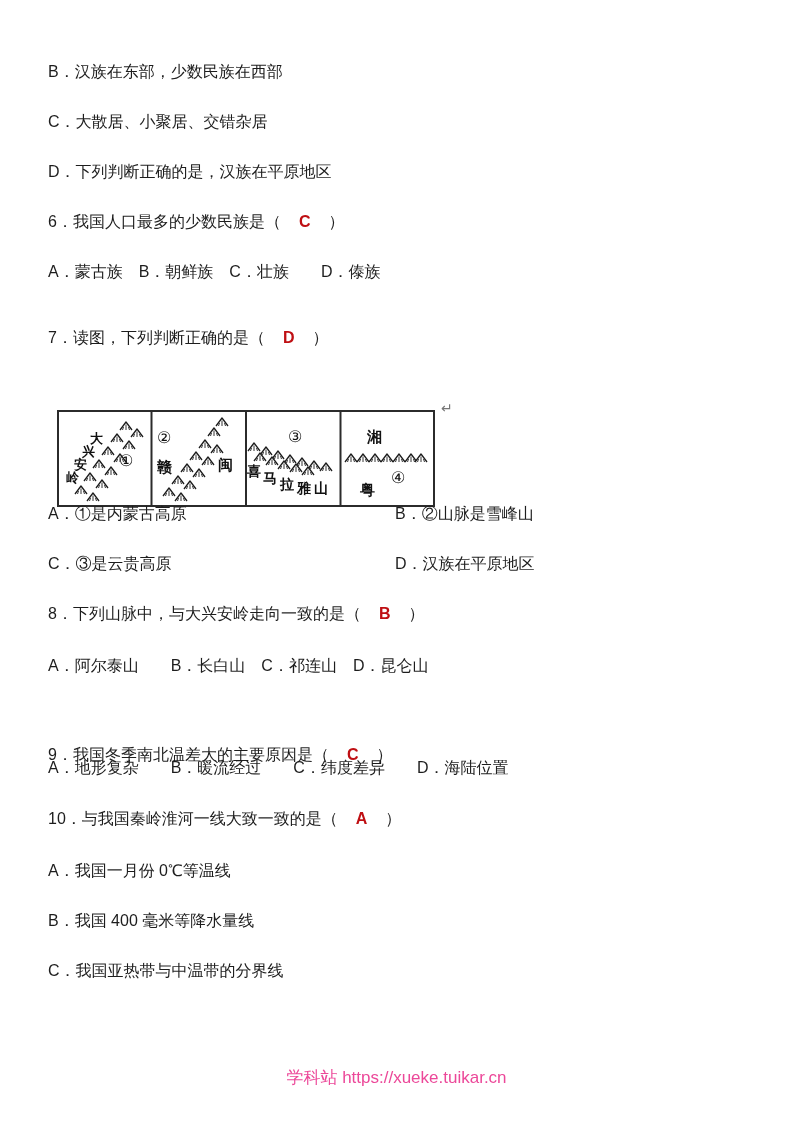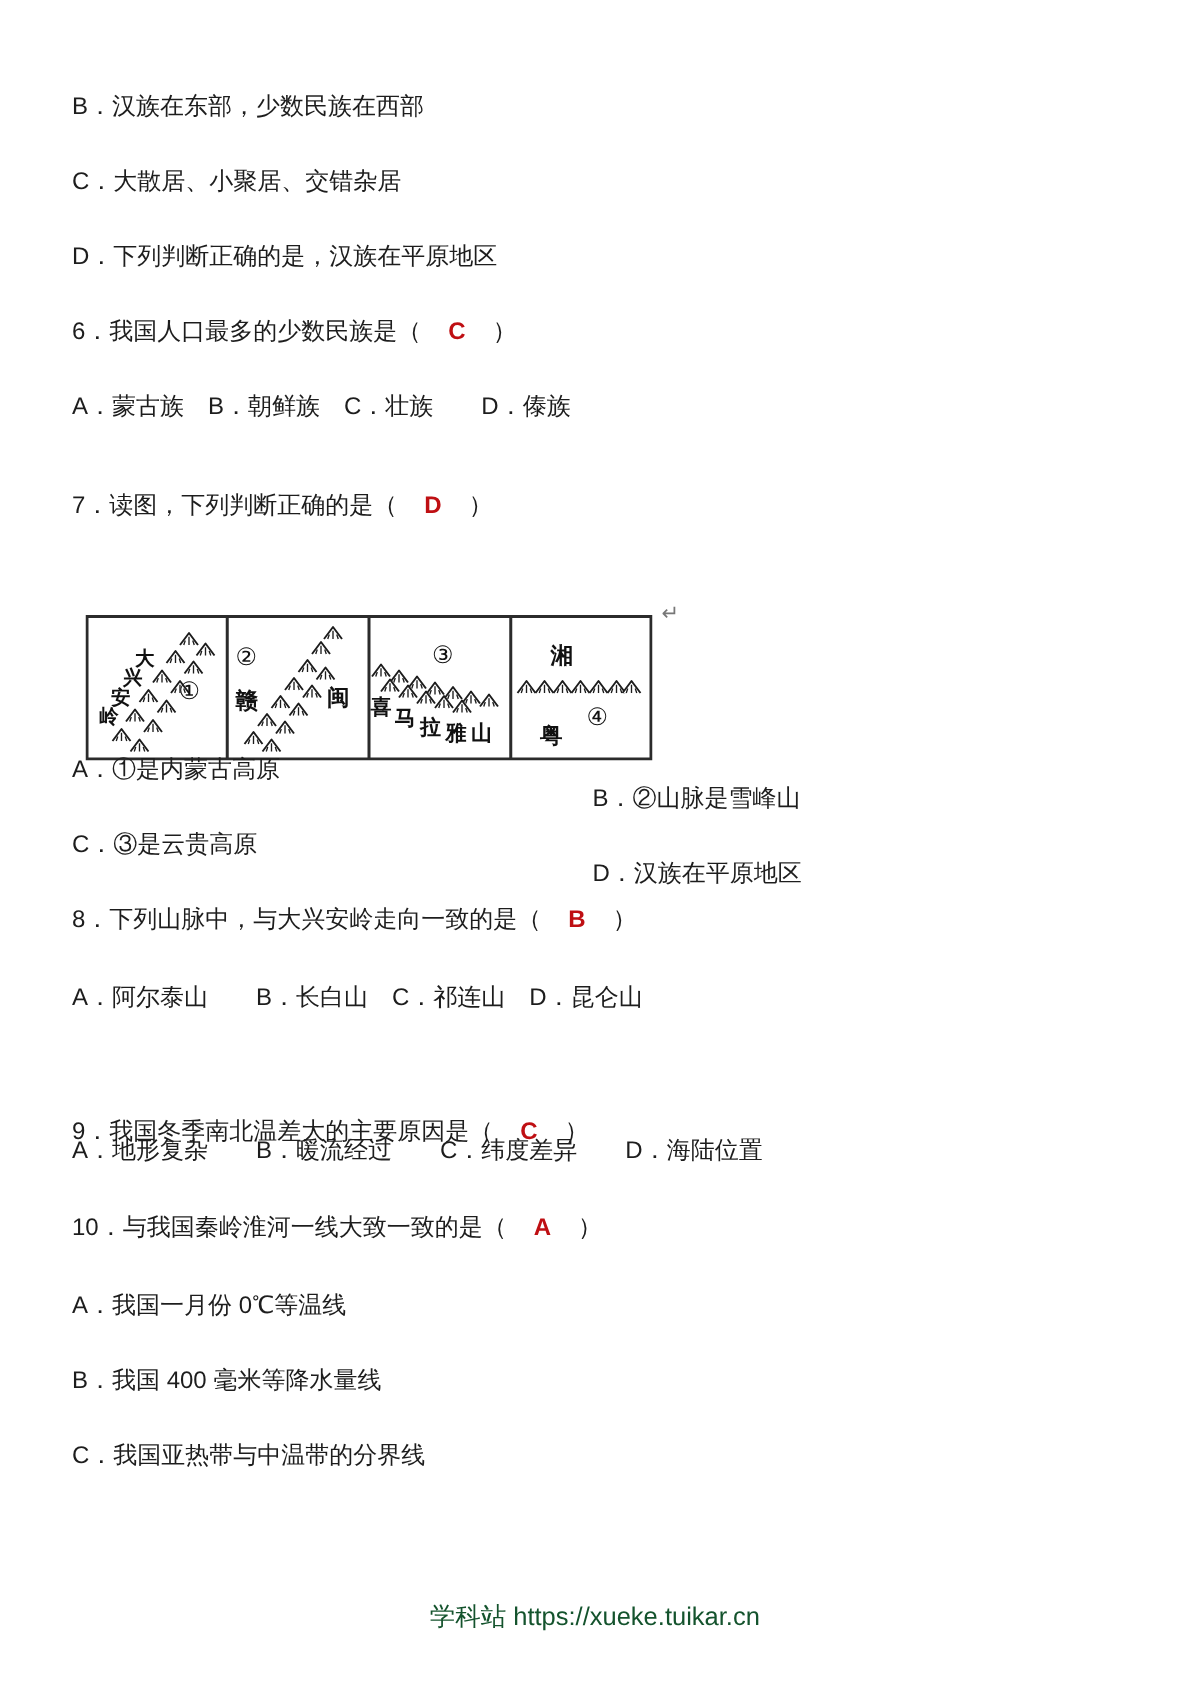--- a/index.html
+++ b/index.html
@@ -24,21 +24,20 @@
   .answer {
     color: #bf0f13;
     font-weight: bold;
     margin: 0 18px;
   }
   .col-right {
     position: absolute;
     left: 347px;
     top: 0;
     white-space: pre;
-    margin-top: 19px;
   }
   .figure-wrap {
     position: absolute;
     left: 57px;
     top: 366px;
     width: 378px;
     height: 78px;
     margin-top: 44px;
   }
   .return-mark {
@@ -48,21 +47,21 @@
     font-size: 14px;
     color: #777777;
   }
   .footer {
     position: absolute;
     left: 0;
     right: 0;
     top: 1066px;
     text-align: center;
     font-size: 17px;
-    color: #14532d;
+    color: #ec4899;
   }
   svg text { fill: #111111; }
 </style>
 </head>
 <body>
 
 <div class="page">
 
   <div class="line" style="top:56px">B．汉族在东部，少数民族在西部</div>
   <div class="line" style="top:106px">C．大散居、小聚居、交错杂居</div>

